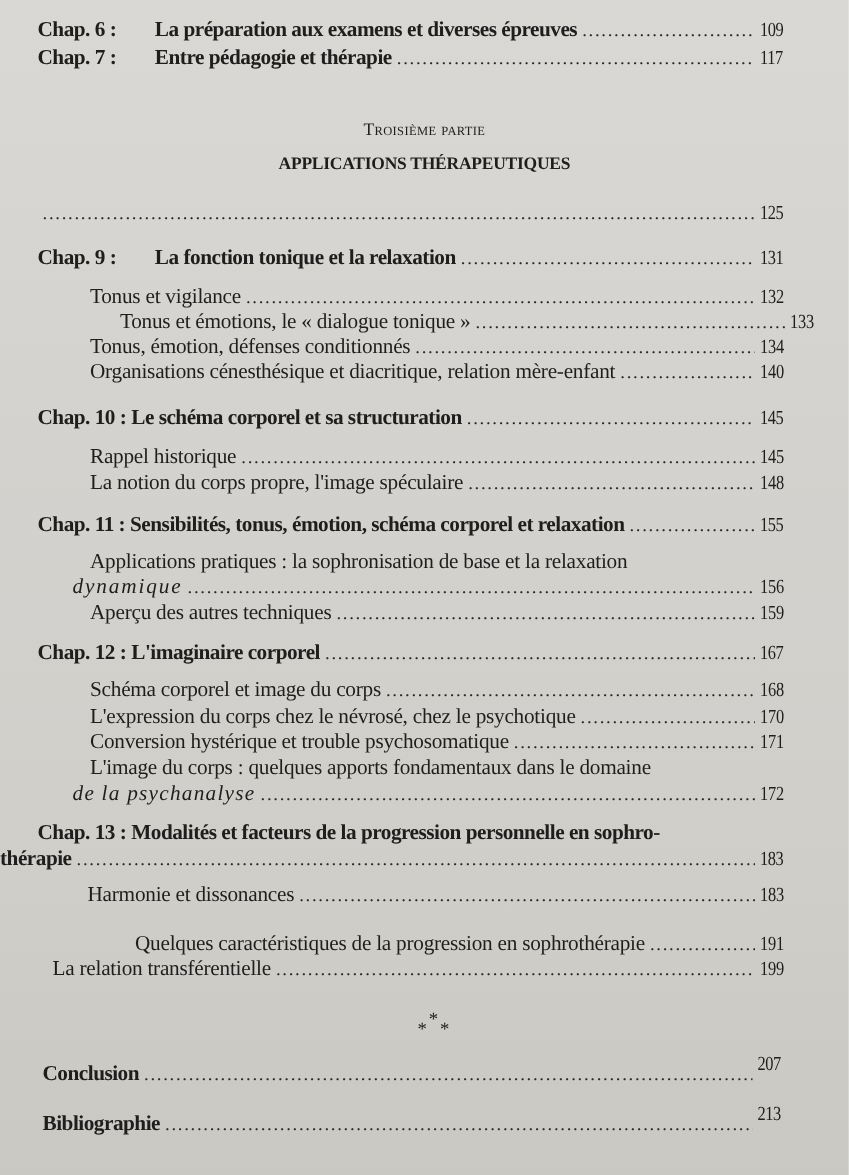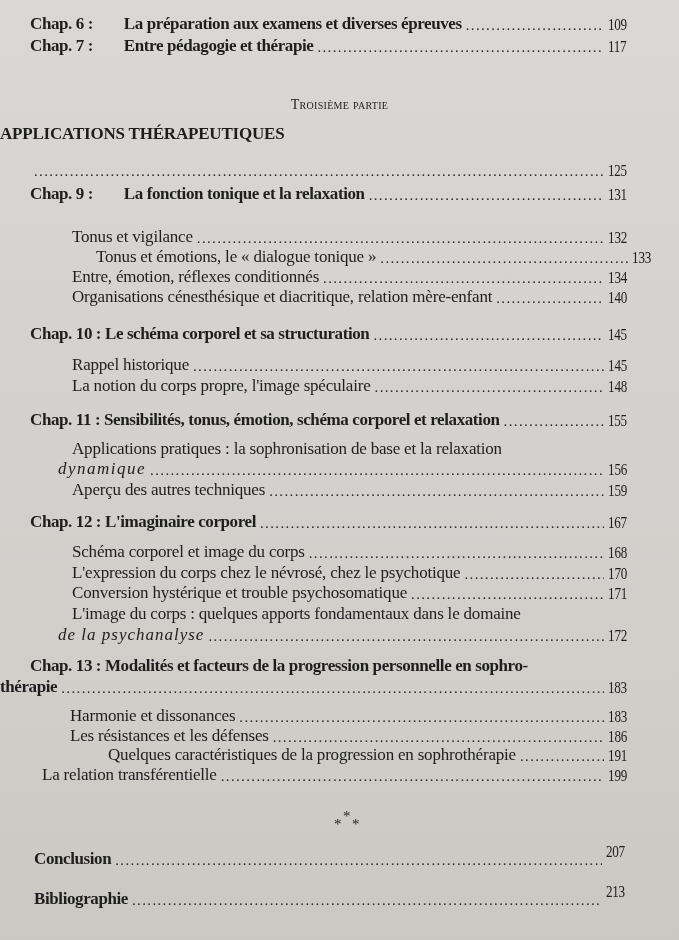--- a/index.html
+++ b/index.html
@@ -32,22 +32,22 @@
   .chap { font-weight: bold; font-size: 17px; letter-spacing: -0.4px; }
   .chap .label { display: inline-block; }
   .sub { font-size: 17px; letter-spacing: -0.2px; }
   .sub .title { padding-left: 72px; }
   .cont .title { padding-left: 58px; font-style: italic; }
   .part-label {
     position: absolute; left: 0; width: 679px; text-align: center;
     font-size: 14px; letter-spacing: 0.3px; font-variant: small-caps;
   }
   .part-title {
-    position: absolute; left: 0; width: 679px; 
-    font-size: 17px; font-weight: bold; letter-spacing: -0.2px;
+    position: absolute; left: 0; width: 679px; text-align: center;
+    font-size: 14px; font-weight: bold; letter-spacing: -0.2px;
   }
   .stars {
     position: absolute; left: 330px; top: 808px; width: 50px; height: 30px;
     font-size: 15px;
   }
   .stars span { position: absolute; }
 </style>
 </head>
 <body>
 
@@ -66,37 +66,37 @@
   </div>
 
   <div class="part-label" style="top:97px;">Troisième partie</div>
   <div class="part-title" style="top:124px;">APPLICATIONS THÉRAPEUTIQUES</div>
 
   <div class="row chap" style="top:162px; left:30px; width:612px;">
     <span class="dots"></span>
     <span class="page-num">125</span>
   </div>
 
-  <div class="row chap" style="top:184px; left:30px; width:612px;align-items:flex-end;">
+  <div class="row chap" style="top:196px; left:30px; width:612px;align-items:flex-end;">
     <span class="title"><span class="label" style="width:90px">Chap. 9 :</span> <span>La fonction tonique et la relaxation</span></span>
     <span class="dots"></span>
     <span class="page-num">131</span>
   </div>
   <div class="row sub" style="top:227px; left:0; width:642px;">
     <span class="title">Tonus et vigilance</span>
     <span class="dots"></span>
     <span class="page-num">132</span>
   </div>
   <div class="row sub" style="top:247px; left:0; width:642px;margin-left:24px;">
     <span class="title">Tonus et émotions, le « dialogue tonique »</span>
     <span class="dots"></span>
     <span class="page-num">133</span>
   </div>
   <div class="row sub" style="top:267px; left:0; width:642px;">
-    <span class="title">Entre, émotion, réflexes conditionnés</span>
+    <span class="title">Tonus, émotion, défenses conditionnés</span>
     <span class="dots"></span>
     <span class="page-num">134</span>
   </div>
   <div class="row sub" style="top:287px; left:0; width:642px;">
     <span class="title">Organisations cénesthésique et diacritique, relation mère-enfant</span>
     <span class="dots"></span>
     <span class="page-num">140</span>
   </div>
 
   <div class="row chap" style="top:324px; left:30px; width:612px;">
@@ -168,25 +168,20 @@
   </div>
   <div class="row chap" style="top:677px; left:0; width:642px;">
     <span class="title" style="">thérapie</span>
     <span class="dots"></span>
     <span class="page-num">183</span>
   </div>
   <div class="row sub" style="top:706px; left:0; width:642px;">
     <span class="title" style="padding-left:70px">Harmonie et dissonances</span>
     <span class="dots"></span>
     <span class="page-num">183</span>
-  </div>
-  <div class="row sub" style="top:726px; left:0; width:642px;">
-    <span class="title" style="padding-left:70px">Les résistances et les défenses</span>
-    <span class="dots"></span>
-    <span class="page-num">186</span>
   </div>
   <div class="row sub" style="top:745px; left:0; width:642px;">
     <span class="title" style="padding-left:108px">Quelques caractéristiques de la progression en sophrothérapie</span>
     <span class="dots"></span>
     <span class="page-num">191</span>
   </div>
   <div class="row sub" style="top:765px; left:0; width:642px;">
     <span class="title" style="padding-left:42px">La relation transférentielle</span>
     <span class="dots"></span>
     <span class="page-num">199</span>

